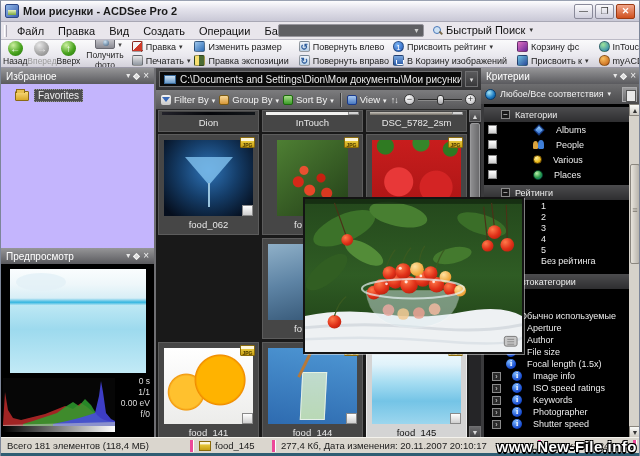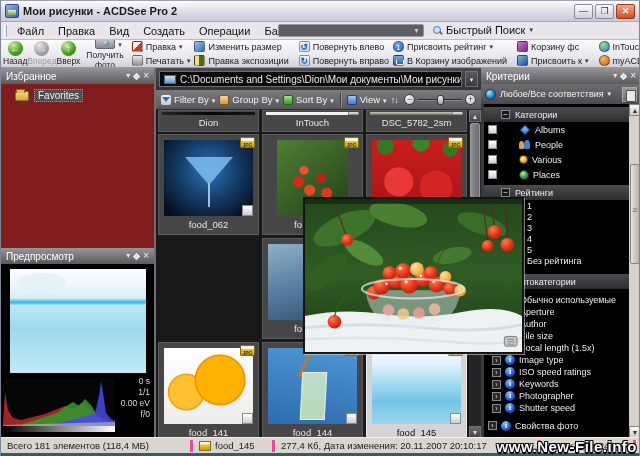--- a/index.html
+++ b/index.html
@@ -80,21 +80,21 @@
 
   
   .phead { height:16px; background:linear-gradient(#969698,#5a5a5e); display:flex; align-items:center;
     padding:0 5px; color:#fff; font-size:10px; }
   .phead .hsp { margin-left:auto; display:flex; align-items:center; gap:4px; }
   .hico { color:#e8e8e8; font-size:8px; line-height:10px; }
   .pin { width:5px; height:5px; background:#d8d8d8; border:1px solid #f4f4f4; transform:rotate(45deg); position:relative; }
   .hx { font-size:10px; color:#f0f0f0; line-height:10px; }
 
   
-  .fav { position:absolute; left:0; top:67px; width:153px; height:180px; background:#7f1d1d; }
+  .fav { position:absolute; left:0; top:67px; width:153px; height:180px; background:#c4b5fd; }
   .favrow { display:flex; align-items:center; gap:5px; padding:5px 0 0 14px; }
   .folder { width:14px; height:10px; background:linear-gradient(#f8d878,#d8a828); border:1px solid #8a6a14;
     border-radius:1px; position:relative; }
   .folder::before { content:""; position:absolute; left:0; top:-3px; width:7px; height:3px;
     background:#e8c050; border:1px solid #8a6a14; border-bottom:none; }
   .favlabel { font-size:10px; color:#f0f0f0; background:#4e4e50; border:1px dotted #9a9a9a; padding:0 3px; }
 
   
   .preview { position:absolute; left:0; top:247px; width:153px; height:190px; background:#000; }
   .pv-img { position:absolute; left:9px; top:21px; width:136px; height:104px;
@@ -205,21 +205,21 @@
   .mpage { margin-left:auto; width:15px; height:15px; background:linear-gradient(#9a9a9c,#6e6e70);
     border:1px solid #aaaaac; position:relative; }
   .mpage::after { content:""; position:absolute; left:3px; top:2px; width:8px; height:10px; background:#e8e8e8;
     border:1px solid #555; }
   .ctree { position:absolute; left:3px; top:36px; right:12px; bottom:0; background:#000; overflow:hidden;
     font-size:9px; color:#ececec; }
   .band { height:15px; background:linear-gradient(#4c4c4e,#2e2e30); display:flex; align-items:center; gap:5px;
     padding-left:17px; margin-top:3px; }
   .secico { width:9px; height:9px; background:#1a1a1a; border:1px solid #8a8a8a; color:#e8e8e8; font-size:8px;
     line-height:7px; text-align:center; flex:none; }
-  .trow { display:flex; align-items:center; gap:4px; height:15px; padding-left:4px; }
+  .trow { display:flex; align-items:center; gap:11px; height:15px; padding-left:4px; }
   .trow.rate { height:11px; }
   .trow.common { height:12px; padding-left:22px; }
   .cb { width:9px; height:9px; flex:none; background:linear-gradient(#ffffff,#cfcfcf); border:1px solid #8a8a8a; }
   .sp16 { width:14px; flex:none; }
   .sp24 { width:22px; flex:none; }
   .dmd { width:8px; height:8px; flex:none; transform:rotate(45deg); margin:0 2px;
     background:linear-gradient(135deg,#9fd4ff,#2a6bd4); border:1px solid #123a8a; }
   .ppl { width:12px; height:9px; flex:none; position:relative; }
   .ppl::before { content:""; position:absolute; left:0; top:1px; width:5px; height:8px;
     border-radius:50% 50% 20% 20%; background:#d9a23c; }
@@ -227,21 +227,21 @@
     border-radius:50% 50% 20% 20%; background:#3f7fd9; }
   .glb { width:10px; height:10px; border-radius:50%; flex:none;
     background:radial-gradient(circle at 35% 30%, #b8f0a8, #2a9a4a 55%, #0a6a8a); border:1px solid #064a2a; }
   .var { width:9px; height:9px; border-radius:50%; flex:none;
     background:radial-gradient(circle at 35% 30%, #fff0a0, #e8b818 60%, #a87808); border:1px solid #6a4a04; }
   .info { width:10px; height:10px; border-radius:50%; flex:none;
     background:radial-gradient(circle at 35% 28%, #7ab8ff, #1a4ed0 65%, #0a2a88); color:#fff; font-size:8px;
     font-weight:bold; text-align:center; line-height:10px; font-family:"Liberation Serif", serif; }
   .expbox { width:9px; height:9px; flex:none; background:#2a2a2a; border:1px solid #8a8a8a; color:#ddd;
     font-size:7px; line-height:8px; text-align:center; }
-  .commonlabel { height:13px; display:flex; align-items:center; padding-left:36px; margin-top:4px; }
+  .commonlabel { height:13px; display:flex; align-items:center; padding-left:36px; margin-top:20px; }
   .cscroll { position:absolute; right:0; top:36px; bottom:0; width:12px; background:#d6d2ca; }
   .carr { position:absolute; left:0; width:12px; height:12px; background:linear-gradient(#fafaf8,#cfcbc3);
     border:1px solid #8a867e; color:#333; font-size:7px; text-align:center; line-height:11px; }
   .cthumb { position:absolute; left:1px; top:60px; width:10px; height:100px;
     background:linear-gradient(90deg,#e8e4dc,#b8b4ac); border:1px solid #8a867e; border-radius:2px; }
   .cthumb::after { content:"≡"; display:block; text-align:center; color:#7a766e; font-size:9px; margin-top:40px; }
 
   
   .popup { position:absolute; left:302px; top:196px; width:221px; height:157px; border:2px solid #141414;
     z-index:50; box-shadow:1px 1px 0 rgba(230,230,230,.55); }
@@ -644,21 +644,21 @@
           <span class="info">i</span>
           <span>File size</span>
         </div>
       <div class="trow common">
           <span class="info">i</span>
           <span>Focal length (1.5x)</span>
         </div>
       <div class="trow common" style="padding-left:8px;">
           <span class="expbox">›</span>
           <span class="info">i</span>
-          <span>Image type</span>
+          <span>Image info</span>
         </div>
       <div class="trow common" style="padding-left:8px;">
           <span class="expbox">›</span>
           <span class="info">i</span>
           <span>ISO speed ratings</span>
         </div>
       <div class="trow common" style="padding-left:8px;">
           <span class="expbox">›</span>
           <span class="info">i</span>
           <span>Keywords</span>

